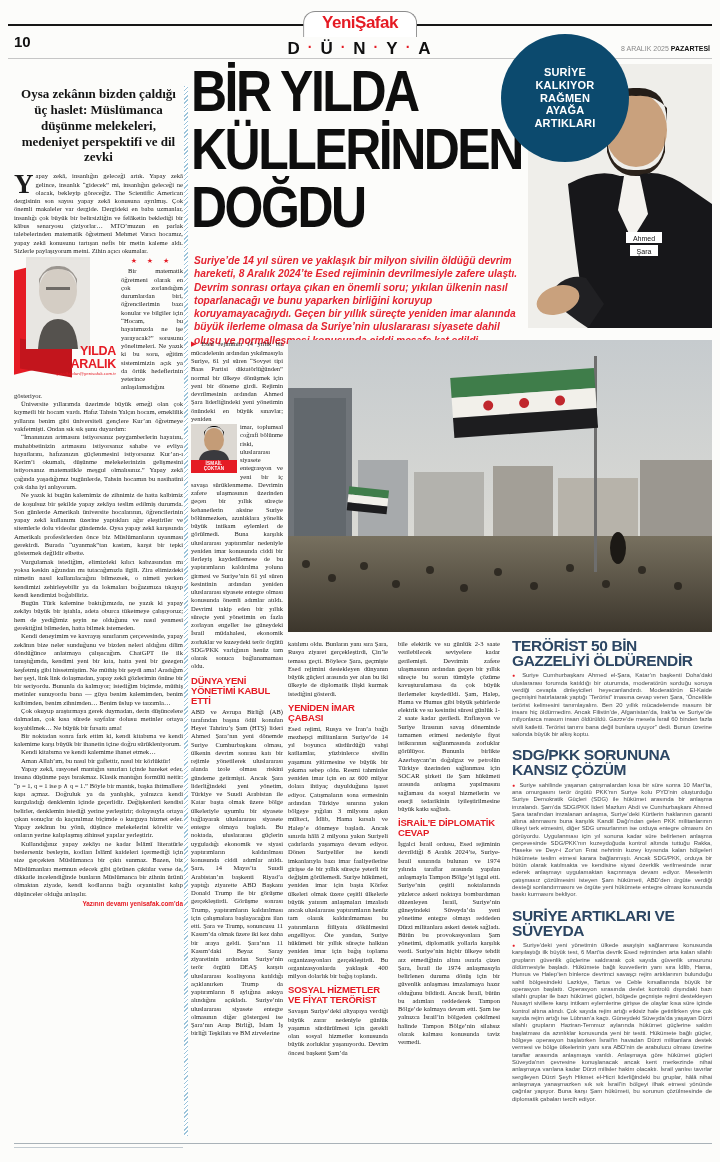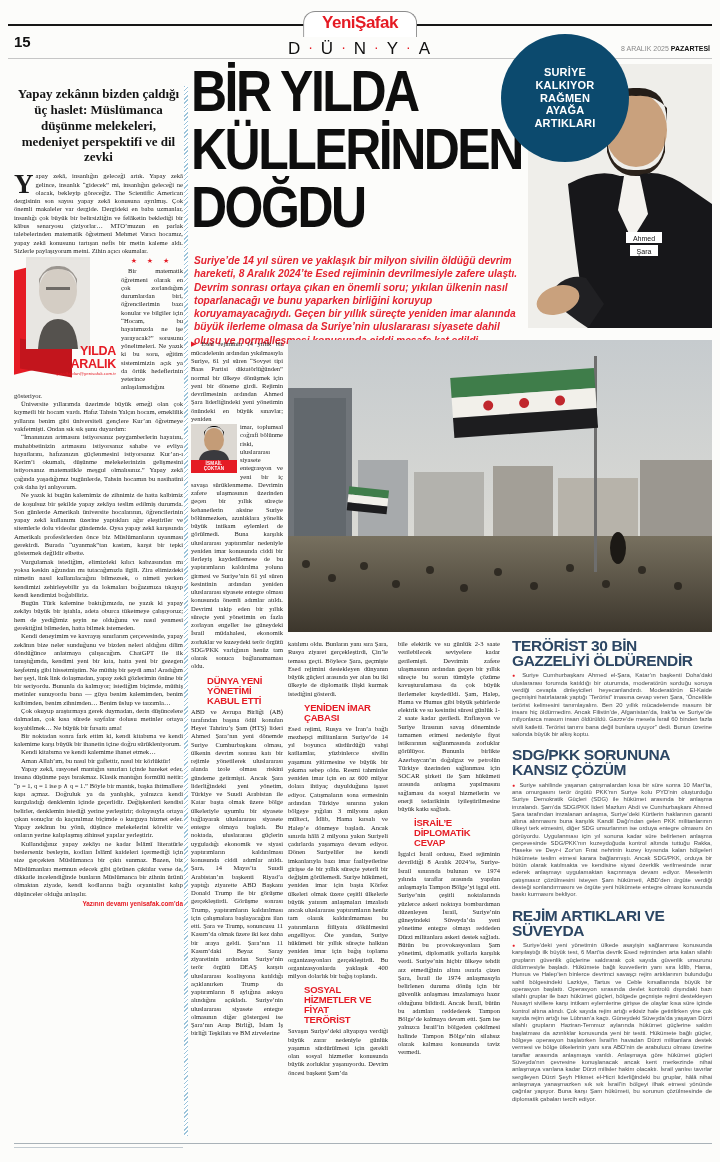--- a/index.html
+++ b/index.html
@@ -5,21 +5,21 @@
   html,body{margin:0;padding:0;background:#e8e8e8;}
   .page{position:relative;width:720px;height:1162px;background:#fcfcfa;margin:0 auto;
         overflow:hidden;font-family:"Liberation Serif",serif;color:#1c1c1c;}
   
   .top-rule{position:absolute;top:24px;left:8px;right:8px;border-top:2px solid #161616;}
   .logo-wrap{position:absolute;top:11px;left:50%;transform:translateX(-50%);background:#fff;
              border:1px solid #8d8d8d;border-bottom:none;border-radius:12px 12px 0 0;padding:1px 18px 4px;z-index:3;}
   .logo{font-family:"Liberation Sans",sans-serif;font-weight:bold;font-size:17px;color:#e51b24;letter-spacing:-.5px;}
   .page-num{position:absolute;top:33px;left:14px;font-family:"Liberation Sans",sans-serif;font-weight:bold;font-size:15px;color:#111;}
   .section-title{position:absolute;top:39px;left:0;right:0;text-align:center;font-family:"Liberation Sans",sans-serif;
-                 font-weight:normal;font-size:17px;color:#101010;letter-spacing:2px;}
+                 font-weight:bold;font-size:17px;color:#101010;letter-spacing:2px;}
   .secdot{color:#e51b24;margin:0 6px;font-size:14px;vertical-align:2px;}
   .dateline{position:absolute;top:45px;right:10px;font-family:"Liberation Sans",sans-serif;font-size:7px;color:#8a8a8a;}
   .dateline b{color:#111;}
   .mid-rule{position:absolute;top:58px;left:8px;right:8px;border-top:1px solid #c6c6c6;}
   
   .opinion{position:absolute;left:14px;top:86px;width:169px;height:1050px;overflow:hidden;}
   .op-title{font-size:13px;line-height:1.22;font-weight:bold;text-align:center;margin:0 0 7px;color:#141414;}
   .op-p{font-size:6.6px;line-height:1.26;text-align:justify;margin:0;text-indent:7px;}
   .op-p.noind{text-indent:0;}
   .op-drop::first-letter{float:left;font-size:27px;line-height:.8;padding:2px 2px 0 0;font-weight:bold;}
@@ -48,21 +48,21 @@
   .p-label{font-family:"Liberation Sans",sans-serif;font-size:7px;fill:#111;}
   
   .art-col{position:absolute;overflow:hidden;}
   #col1{left:191px;top:340px;width:92px;height:800px;}
   #col2{left:288px;top:640px;width:100px;height:500px;}
   #col3{left:398px;top:640px;width:102px;height:500px;}
   .art-p{font-size:6.5px;line-height:1.27;text-align:justify;margin:0;text-indent:6px;}
   .art-p.cont{text-indent:0;}
   .tri{color:#e51b24;font-size:7px;margin-right:2px;font-family:"Liberation Sans",sans-serif;}
   .col-head{font-family:"Liberation Sans",sans-serif;font-weight:bold;font-size:9.5px;line-height:1.05;
-            color:#e51b24;margin:5px 16px 2px;letter-spacing:-.2px;}
+            color:#e51b24;margin:5px 0 2px;letter-spacing:-.2px;}
   .rep-card{float:left;width:46px;margin:1px 3px 1px 0;}
   .rep-photo{width:46px;height:36px;display:block;}
   .rep-name{background:#e51b24;color:#fff;font-family:"Liberation Sans",sans-serif;font-weight:bold;
             font-size:4.6px;line-height:1.15;text-align:center;padding:1px 0;letter-spacing:.2px;}
   .crowd{position:absolute;left:288px;top:340px;width:424px;height:292px;overflow:hidden;background:#b9bec1;}
   
   .sidebar{position:absolute;left:512px;top:638px;width:200px;height:506px;overflow:hidden;}
   .sb-sec{margin-bottom:9px;}
   .sb-head{font-family:"Liberation Sans",sans-serif;font-weight:bold;font-size:15.5px;line-height:.98;
            color:#2c4663;letter-spacing:-.4px;margin:0 0 4px;}
@@ -73,30 +73,30 @@
   .rule-b2{position:absolute;left:14px;width:169px;top:1147px;border-top:1px solid #c2cad0;}
 </style>
 </head>
 <body>
 
 <div class="page">
   <div class="top-rule"></div>
   <div class="logo-wrap">
     <span class="logo">YeniŞafak</span>
   </div>
-  <div class="page-num">15</div>
+  <div class="page-num">10</div>
   <div class="section-title" id="section-title"><span>D</span><span class="secdot">·</span><span>Ü</span><span class="secdot">·</span><span>N</span><span class="secdot">·</span><span>Y</span><span class="secdot">·</span><span>A</span></div>
   <div class="dateline">
     <span>8 ARALIK 2025</span>
     <b>PAZARTESİ</b>
   </div>
   <div class="mid-rule"></div>
 
   <div class="opinion">
-    <h1 class="op-title">Yapay zekânın bizden çaldığı üç haslet: Müslümanca düşünme melekeleri, medeniyet perspektifi ve dil zevki</h1>
+    <h1 class="op-title">Oysa zekânın bizden çaldığı üç haslet: Müslümanca düşünme melekeleri, medeniyet perspektifi ve dil zevki</h1>
     <div id="op-body">
         <p class="op-p op-drop noind">Yapay zekâ, insanlığın geleceği artık. Yapay zekâ gelince, insanlık “gidecek” mi, insanlığın geleceği ne olacak, bekleyip göreceğiz. The Scientific American dergisinin son sayısı yapay zekâ konusuna ayrılmış. Çok önemli makaleler var dergide. Dergideki en baba uzmanlar, insanlığı çok büyük bir belirsizliğin ve felâketin beklediği bir kâbus senaryosu çiziyorlar… MTO’muzun en parlak talebelerinden matematik öğretmeni Mehmet Varıcı hocamız, yapay zekâ konusunu tartışan nefis bir metin kaleme aldı. Sizlerle paylaşıyorum metni. Zihin açıcı okumalar.</p>
         <div class="kap-card">
           <div class="kap-red"></div>
           <div class="kap-red2"></div>
           <div class="kap-photo"><svg width="64" height="92" viewBox="0 0 64 92">
               <rect width="64" height="92" fill="#e8e6e2"></rect>
               <ellipse cx="32" cy="34" rx="19" ry="23" fill="#d4cdc4"></ellipse>
               <path d="M13,30 Q14,12 32,12 Q50,12 51,30 L51,22 Q44,8 32,9 Q20,8 13,22 Z" fill="#9b9690"></path>
               <path d="M12,92 Q14,62 32,62 Q50,62 52,92 Z" fill="#55524e"></path>
@@ -243,28 +243,28 @@
       <h3 class="col-head">SOSYAL HİZMETLER VE FİYAT TERÖRİST</h3>
       <p class="art-p cont">Savaşın Suriye’deki altyapıya verdiği büyük zarar nedeniyle günlük yaşamın sürdürülmesi için gerekli olan sosyal hizmetler konusunda büyük zorluklar yaşanıyordu. Devrim öncesi başkent Şam’da</p>
     </div>
   <div class="art-col" id="col3">
       <p class="art-p cont">bile elektrik ve su günlük 2-3 saate verilebilecek seviyelere kadar gerilemişti. Devrimin zafere ulaşmasının ardından geçen bir yıllık süreçte bu sorun tümüyle çözüme kavuşturulamasa da çok büyük ilerlemeler kaydedildi. Şam, Halep, Hama ve Humus gibi büyük şehirlerde elektrik ve su kesintisi süresi günlük 1-2 saate kadar geriledi. Enflasyon ve Suriye lirasının savaş döneminde tamamen erimesi nedeniyle fiyat istikrarının sağlanmasında zorluklar görülüyor. Bununla birlikte Azerbaycan’ın doğalgaz ve petrolün Türkiye üzerinden sağlanması için SOCAR şirketi ile Şam hükümeti arasında anlaşma yapılmasını sağlaması da sosyal hizmetlerin ve enerji tedarikinin iyileştirilmesine büyük katkı sağladı.</p>
       <h3 class="col-head">İSRAİL’E DİPLOMATİK CEVAP</h3>
       <p class="art-p cont">İşgalci İsrail ordusu, Esed rejiminin devrildiği 8 Aralık 2024’te, Suriye-İsrail sınırında bulunan ve 1974 yılında taraflar arasında yapılan anlaşmayla Tampon Bölge’yi işgal etti. Suriye’nin çeşitli noktalarında yüzlerce askeri noktaya bombardıman düzenleyen İsrail, Suriye’nin güneyindeki Süveyda’da yeni yönetime entegre olmayı reddeden Dürzi militanlara askeri destek sağladı. Bütün bu provokasyonlara Şam yönetimi, diplomatik yollarla karşılık verdi. Suriye’nin hiçbir ülkeye tehdit arz etmediğinin altını ısrarla çizen Şara, İsrail ile 1974 anlaşmasıyla belirlenen duruma dönüş için bir güvenlik anlaşması imzalamaya hazır olduğunu bildirdi. Ancak İsrail, bütün bu adımları reddederek Tampon Bölge’de kalmaya devam etti. Şam ise yalnızca İsrail’in bölgeden çekilmesi halinde Tampon Bölge’nin silahsız olarak kalması konusunda taviz vermedi.</p>
     </div>
   <div class="sidebar" id="sidebar">
       <div class="sb-sec">
-        <h2 class="sb-head">TERÖRİST 30 BİN GAZZELİYİ ÖLDÜRENDİR</h2>
+        <h2 class="sb-head">TERÖRİST 50 BİN GAZZELİYİ ÖLDÜRENDİR</h2>
         <p class="sb-p"><span class="sb-bullet">● </span>Suriye Cumhurbaşkanı Ahmed el-Şara, Katar’ın başkenti Doha’daki uluslararası forumda katıldığı bir oturumda, moderatörün sorduğu soruya verdiği cevapla dinleyicileri heyecanlandırdı. Moderatörün El-Kaide geçmişini hatırlatarak yaptığı “Terörist” imasına cevap veren Şara, “Öncelikle terörist kelimesini tanımlayalım. Ben 20 yıllık mücadelemde masum bir insanı hiç öldürmedim. Ancak Filistin’de, Afganistan’da, Irak’ta ve Suriye’de milyonlarca masum insan öldürüldü. Gazze’de mesela İsrail 60 binden fazla sivili katletti. Terörist tanımı bana değil bunlara uyuyor” dedi. Bunun üzerine salonda büyük bir alkış koptu.</p>
       </div>
       <div class="sb-sec">
         <h2 class="sb-head">SDG/PKK SORUNUNA KANSIZ ÇÖZÜM</h2>
         <p class="sb-p"><span class="sb-bullet">● </span>Suriye sahilinde yaşanan çatışmalardan kısa bir süre sonra 10 Mart’ta, ana omurgasını terör örgütü PKK’nın Suriye kolu PYD’nin oluşturduğu Suriye Demokratik Güçleri (SDG) ile hükümet arasında bir anlaşma imzalandı. Şam’da SDG/PKK lideri Mazlum Abdi ve Cumhurbaşkanı Ahmed Şara tarafından imzalanan anlaşma, Suriye’deki Kürtlerin haklarının garanti altına alınmasını buna karşılık Kandil Dağı’ndan gelen PKK militanlarının ülkeyi terk etmesini, diğer SDG unsurlarının ise orduya entegre olmasını ön görüyordu. Uygulanması için yıl sonuna kadar süre belirlenen anlaşma çerçevesinde SDG/PKK’nın kuzeydoğuda kontrol altında tuttuğu Rakka, Haseke ve Deyr-i Zor’un Fırat nehrinin kuzey kıyısında kalan bölgeleri hükümete teslim etmesi karara bağlanmıştı. Ancak SDG/PKK, orduya bir bütün olarak katılmakta ve kendisine siyasi özerklik verilmesinde ısrar ederek anlaşmayı uygulamaktan kaçınmaya devam ediyor. Meselenin çatışmasız çözülmesini isteyen Şam hükümeti, ABD’den örgüte verdiği desteği sonlandırmasını ve örgüte yeni hükümete entegre olması konusunda baskı kurmasını bekliyor.</p>
       </div>
       <div class="sb-sec">
-        <h2 class="sb-head">REJİM ARTIKLARI VE SÜVEYDA</h2>
+        <h2 class="sb-head">SURİYE ARTIKLARI VE SÜVEYDA</h2>
         <p class="sb-p"><span class="sb-bullet">● </span>Suriye’deki yeni yönetimin ülkede asayişin sağlanması konusunda karşılaştığı ilk büyük test, 6 Mart’ta devrik Esed rejiminden arta kalan silahlı grupların güvenlik güçlerine saldırarak çok sayıda güvenlik unsurunu öldürmesiyle başladı. Hükümete bağlı kuvvetlerin yanı sıra İdlib, Hama, Humus ve Halep’ten binlerce devrimci savaşçı rejim artıklarının bulunduğu sahil bölgesindeki Lazkiye, Tartus ve Ceble kırsallarında büyük bir operasyon başlattı. Operasyon sırasında devlet kontrolü dışındaki bazı silahlı gruplar ile bazı hükümet güçleri, bölgede geçmişte rejimi destekleyen Nusayri sivillere karşı intikam eylemlerine girişse de olaylar kısa süre içinde kontrol altına alındı. Çok sayıda rejim artığı etkisiz hale getirilirken yine çok sayıda rejim artığı ise Lübnan’a kaçtı. Güneydeki Süveyda’da yaşayan Dürzi silahlı grupların Haziran-Temmuz aylarında hükümet güçlerine saldırı başlatması da azınlıklar konusunda yeni bir testti. Hükümete bağlı güçler, bölgeye operasyon başlatırken İsrail’in havadan Dürzi militanlara destek vermesi ve bölge ülkelerinin yanı sıra ABD’nin de arabulucu olması üzerine taraflar arasında anlaşmaya varıldı. Anlaşmaya göre hükümet güçleri Süveyda’nın çevresine konuşlanacak ancak kent merkezinde nihai anlaşmaya varılana kadar Dürzi milisler hakim olacaktı. İsrail yanlısı tavırlar sergileyen Dürzi Şeyh Hikmet el-Hicri liderliğindeki bu gruplar, hâlâ nihai anlaşmaya yanaşmazken sık sık İsrail’in bölgeyi ilhak etmesi yönünde çağrılar yapıyor. Buna karşı Şam hükümeti, bu sorunun çözülmesinde de diplomatik çabaları tercih ediyor.</p>
       </div>
     </div>
 
   <div class="rule-b1"></div>
   <div class="rule-b2"></div>
 </div>
 
 </body></html>

